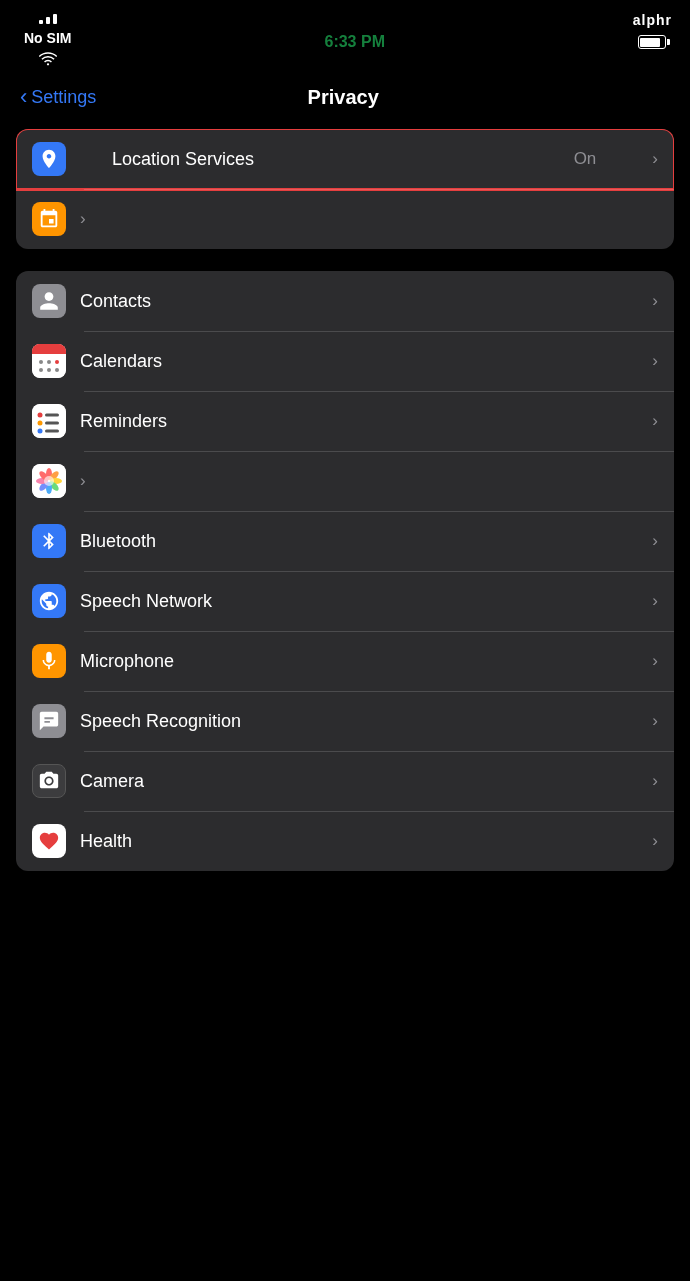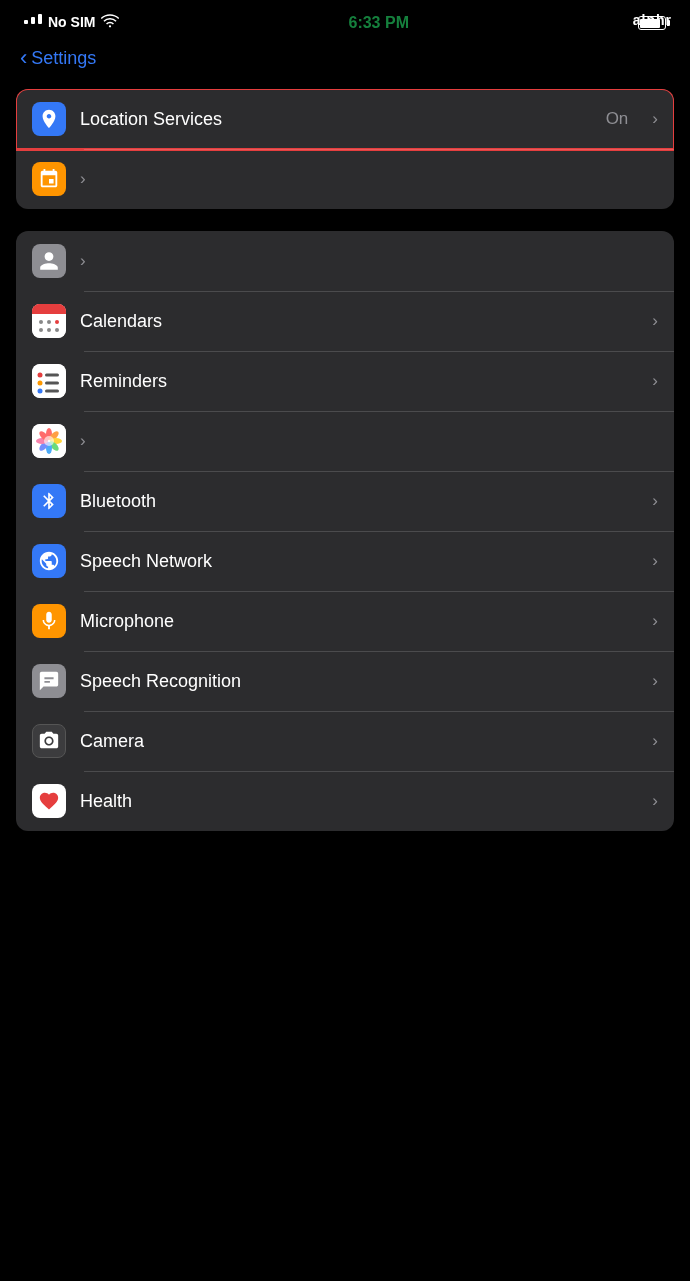--- a/index.html
+++ b/index.html
@@ -17,24 +17,25 @@
     .status-bar {
       display: flex;
       align-items: center;
       justify-content: space-between;
       padding: 14px 24px 8px 24px;
       font-size: 15px;
       font-weight: 600;
     }
     .status-left {
       display: flex;
-      align-items: flex-start;
+      align-items: center;
       gap: 6px;
       font-size: 14px;
       color: #fff;
+      flex-direction: column;
     }
     .status-dots {
       display: flex; gap: 3px; align-items: flex-end;
     }
     .status-dots span {
       display: inline-block; width: 4px; background: #fff; border-radius: 1px;
     }
     .wifi-icon {
       font-size: 16px;
     }
@@ -124,20 +125,21 @@
       height: 0.5px;
       background: rgba(255,255,255,0.15);
     }
 
     
     .list-item.highlighted {
       outline: 3px solid #e53e3e;
       outline-offset: -1px;
       border-radius: 0;
       z-index: 2;
+      gap: 32px;
     }
     .list-item.highlighted:first-child {
       border-radius: 12px 12px 0 0;
     }
 
     .item-icon {
       width: 34px;
       height: 34px;
       border-radius: 8px;
       display: flex;
@@ -223,20 +225,21 @@
       <div class="battery-fill"></div>
     </div>
   </div>
 </div>
 
 <div class="nav-bar">
   <div class="back-button">
     <span class="back-chevron">‹</span>
     <span>Settings</span>
   </div>
+  <div class="nav-title">Privacy</div>
   <div class="nav-right"></div>
 </div>
 
 <div class="section">
   <div class="list-group">
 
     <div class="list-item highlighted">
       <div class="item-icon icon-blue">
         <svg viewBox="0 0 24 24" width="22" height="22" fill="white">
           <path d="M12 2C8.13 2 5 5.13 5 9c0 5.25 7 13 7 13s7-7.75 7-13c0-3.87-3.13-7-7-7zm0 9.5c-1.38 0-2.5-1.12-2.5-2.5S10.62 6.5 12 6.5s2.5 1.12 2.5 2.5S13.38 11.5 12 11.5z"></path>
@@ -261,20 +264,21 @@
 
 <div class="section section-gap">
   <div class="list-group">
 
     <div class="list-item">
       <div class="item-icon contacts-icon-bg">
         <svg viewBox="0 0 24 24" width="22" height="22" fill="white">
           <path d="M12 12c2.7 0 4.8-2.1 4.8-4.8S14.7 2.4 12 2.4 7.2 4.5 7.2 7.2 9.3 12 12 12zm0 2.4c-3.2 0-9.6 1.6-9.6 4.8v2.4h19.2v-2.4c0-3.2-6.4-4.8-9.6-4.8z"></path>
         </svg>
       </div>
+      <span class="item-label">Contacts</span>
       <span class="item-chevron">›</span>
     </div>
 
     <div class="list-item">
       <div class="item-icon" style="background:#fff; padding:0; overflow:hidden;">
 
         <svg viewBox="0 0 34 34" width="34" height="34">
           <rect width="34" height="34" rx="8" fill="white"></rect>
           <rect y="0" width="34" height="10" rx="0" fill="#e53e3e"></rect>
           <rect y="0" width="34" height="10" fill="#e53e3e"></rect>

